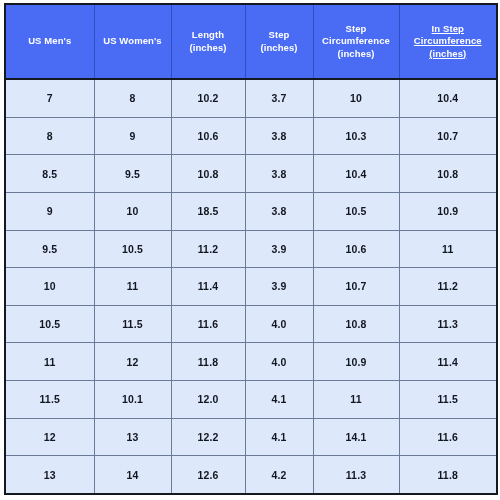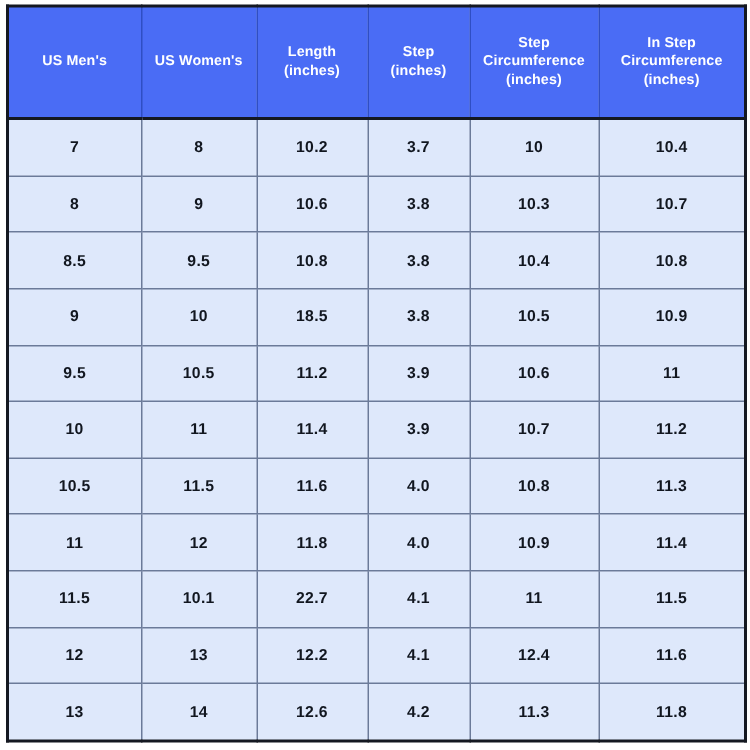--- a/index.html
+++ b/index.html
@@ -39,21 +39,21 @@
     font-weight: bold;
     line-height: 1.32;
     text-align: center;
     vertical-align: middle;
     height: 69px;
     padding: 2px 3px;
     border-right: 1px solid #2f4ec4;
     border-bottom: 2px solid #141821;
     letter-spacing: 0.1px;
   }
-  thead th:last-child { border-right: none; }
+  thead th:last-child { border-right: none; text-decoration: underline; }
   thead th .hline { display: block; }
 
   tbody td {
     background: #dee8fb;
     color: #11161f;
     font-size: 10.5px;
     font-weight: bold;
     text-align: center;
     vertical-align: middle;
     height: 35.3px;
@@ -167,31 +167,31 @@
           <td>11</td>
           <td>12</td>
           <td>11.8</td>
           <td>4.0</td>
           <td>10.9</td>
           <td>11.4</td>
         </tr>
         <tr>
           <td>11.5</td>
           <td>10.1</td>
-          <td>22.7</td>
+          <td>12.0</td>
           <td>4.1</td>
           <td>11</td>
           <td>11.5</td>
         </tr>
         <tr>
           <td>12</td>
           <td>13</td>
           <td>12.2</td>
           <td>4.1</td>
-          <td>12.4</td>
+          <td>14.1</td>
           <td>11.6</td>
         </tr>
         <tr>
           <td>13</td>
           <td>14</td>
           <td>12.6</td>
           <td>4.2</td>
           <td>11.3</td>
           <td>11.8</td>
         </tr>

